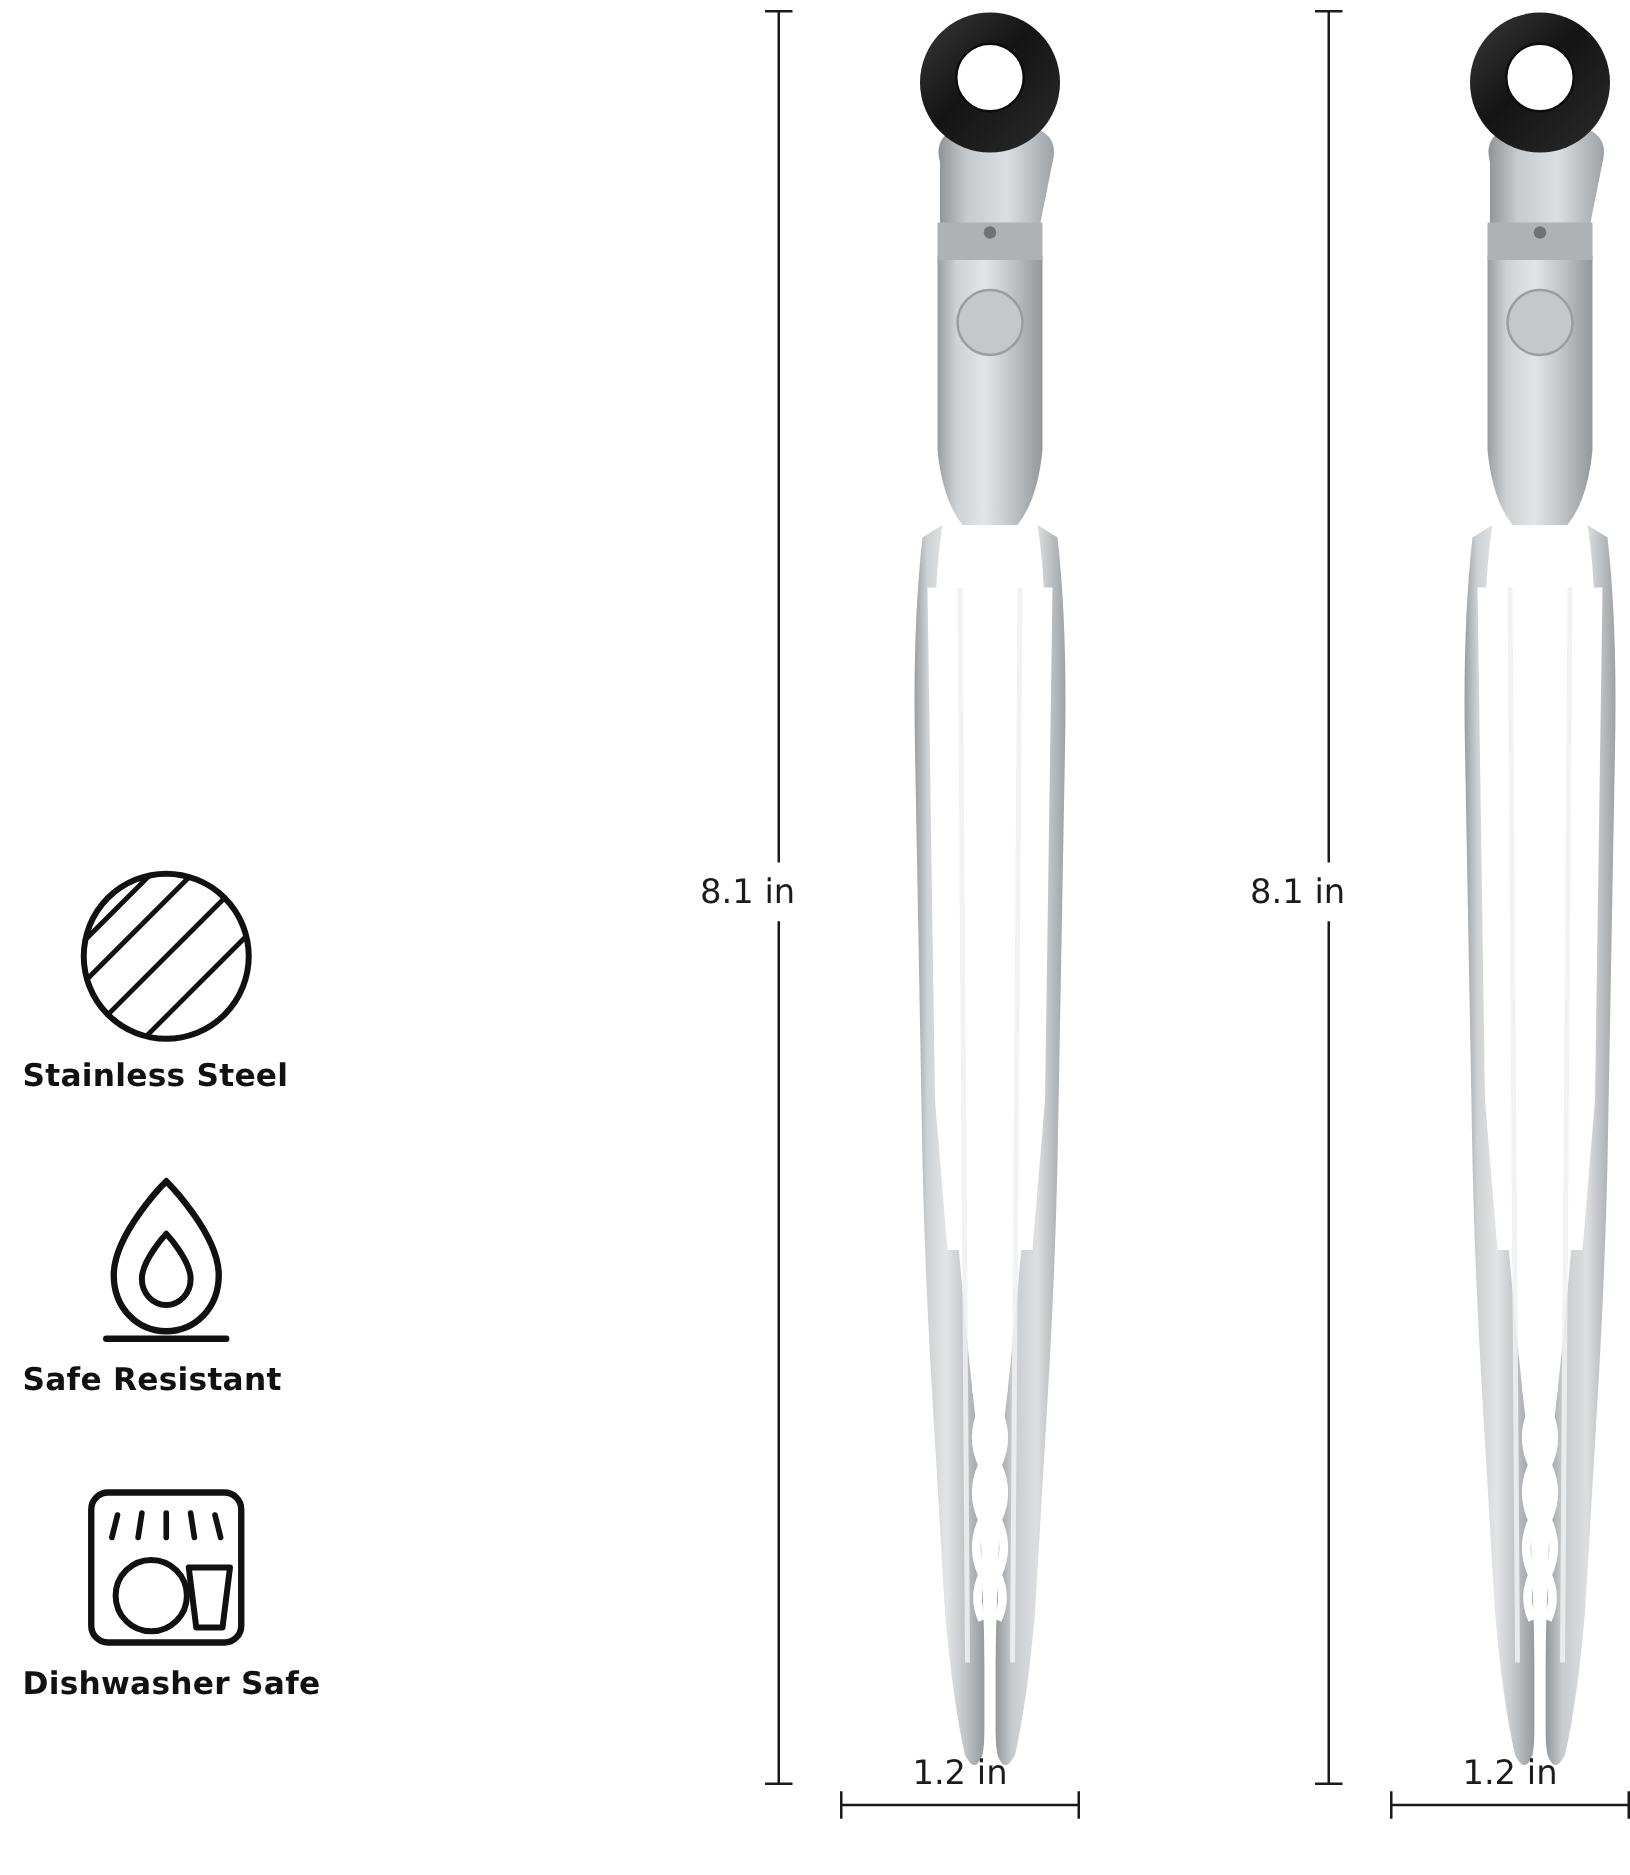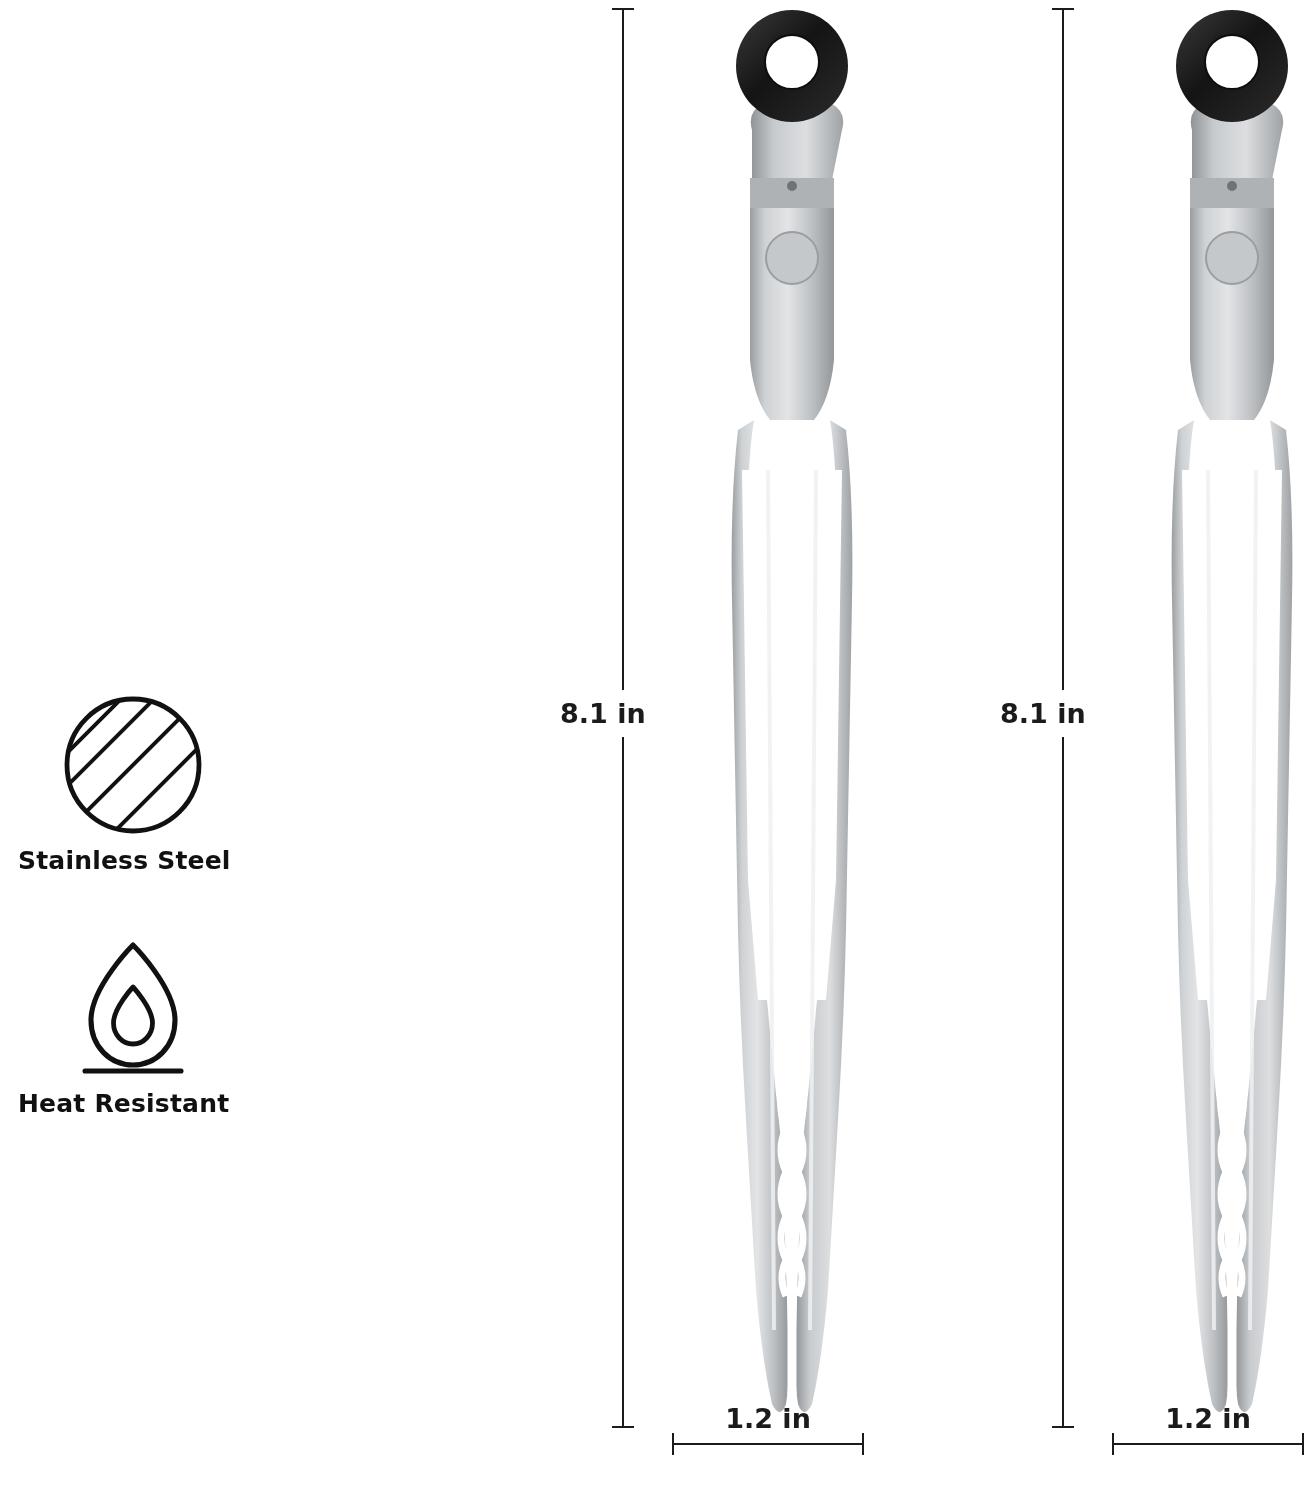--- a/index.html
+++ b/index.html
@@ -47,21 +47,20 @@
     left: 540px;
     top: 0;
     width: 764px;
     height: 1500px;
   }
   .tong-unit {
     position: absolute;
     top: 0;
     width: 380px;
     height: 1500px;
-    font-weight: bold;
   }
   .tong-unit.first { left: 20px; }
   .tong-unit.second { left: 460px; }
 
   .tong-svg {
     position: absolute;
     left: 82px;
     top: 0;
     width: 300px;
     height: 1500px;
@@ -156,23 +155,38 @@
     </svg>
     <div class="feature-label">Stainless Steel</div>
   </div>
 
   <div class="feature">
     <svg class="feature-icon" viewBox="0 0 100 100">
       <path d="M50 8 C50 8 22 36 22 58 C22 76 35 88 50 88 C65 88 78 76 78 58 C78 36 50 8 50 8 Z" fill="none" stroke="#111111" stroke-width="3.4" stroke-linejoin="round"></path>
       <path d="M50 36 C50 36 37 50 37 60 C37 68 43 74 50 74 C57 74 63 68 63 60 C63 50 50 36 50 36 Z" fill="none" stroke="#111111" stroke-width="3.2" stroke-linejoin="round"></path>
       <line x1="18" y1="92" x2="82" y2="92" stroke="#111111" stroke-width="3.4" stroke-linecap="round"></line>
     </svg>
-    <div class="feature-label">Heat Resistant</div>
-  </div>
-
+    <div class="feature-label">Safe Resistant</div>
+  </div>
+
+  <div class="feature">
+    <svg class="feature-icon" viewBox="0 0 100 100">
+      <rect x="10" y="12" width="80" height="80" rx="9" ry="9" fill="none" stroke="#111111" stroke-width="3.4"></rect>
+      <g stroke="#111111" stroke-width="3" stroke-linecap="round">
+        <line x1="24" y1="24" x2="21" y2="36"></line>
+        <line x1="37" y1="23" x2="35" y2="36"></line>
+        <line x1="50" y1="23" x2="50" y2="36"></line>
+        <line x1="63" y1="23" x2="65" y2="36"></line>
+        <line x1="76" y1="24" x2="79" y2="36"></line>
+      </g>
+      <circle cx="42" cy="67" r="19" fill="none" stroke="#111111" stroke-width="3.2"></circle>
+      <path d="M62 52 L84 52 L80 84 L66 84 Z" fill="#ffffff" stroke="#111111" stroke-width="3.2" stroke-linejoin="round"></path>
+    </svg>
+    <div class="feature-label">Dishwasher Safe</div>
+  </div>
 
 </div>
 
 <div class="product-area">
 
   <div class="tong-unit first">
 
     <div class="vdim"></div>
     <div class="vdim-label">8.1 in</div>
 

